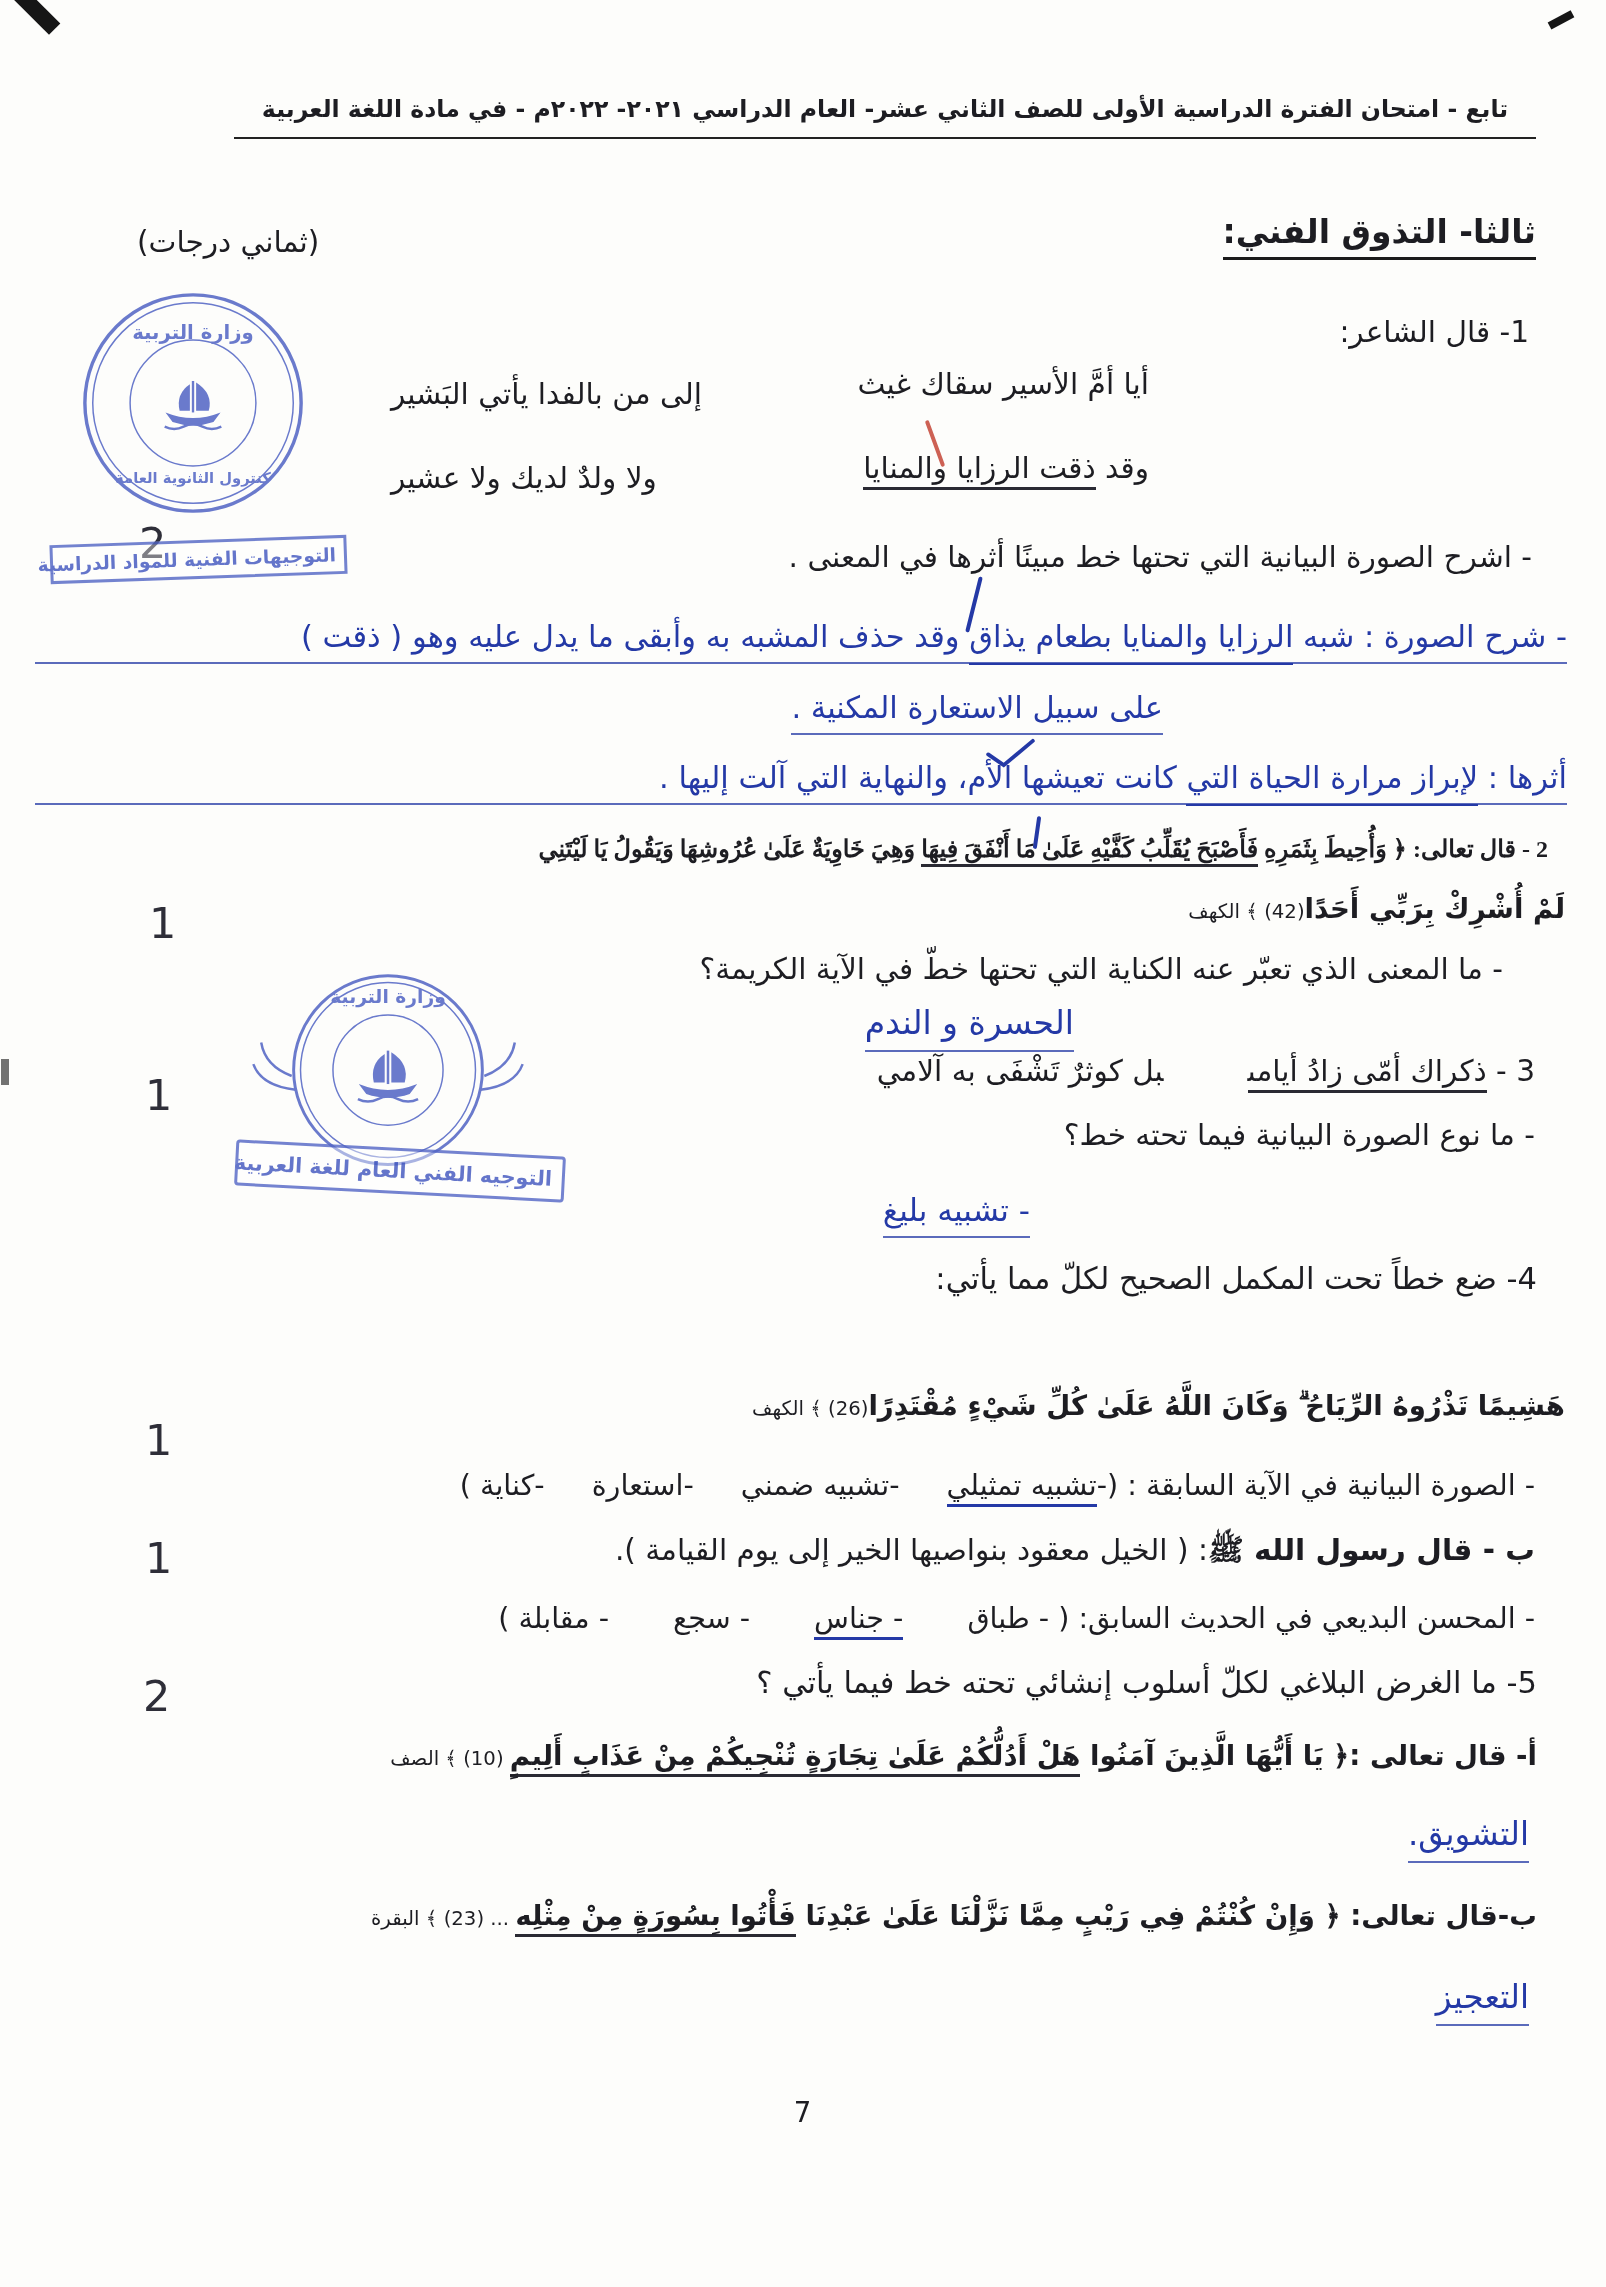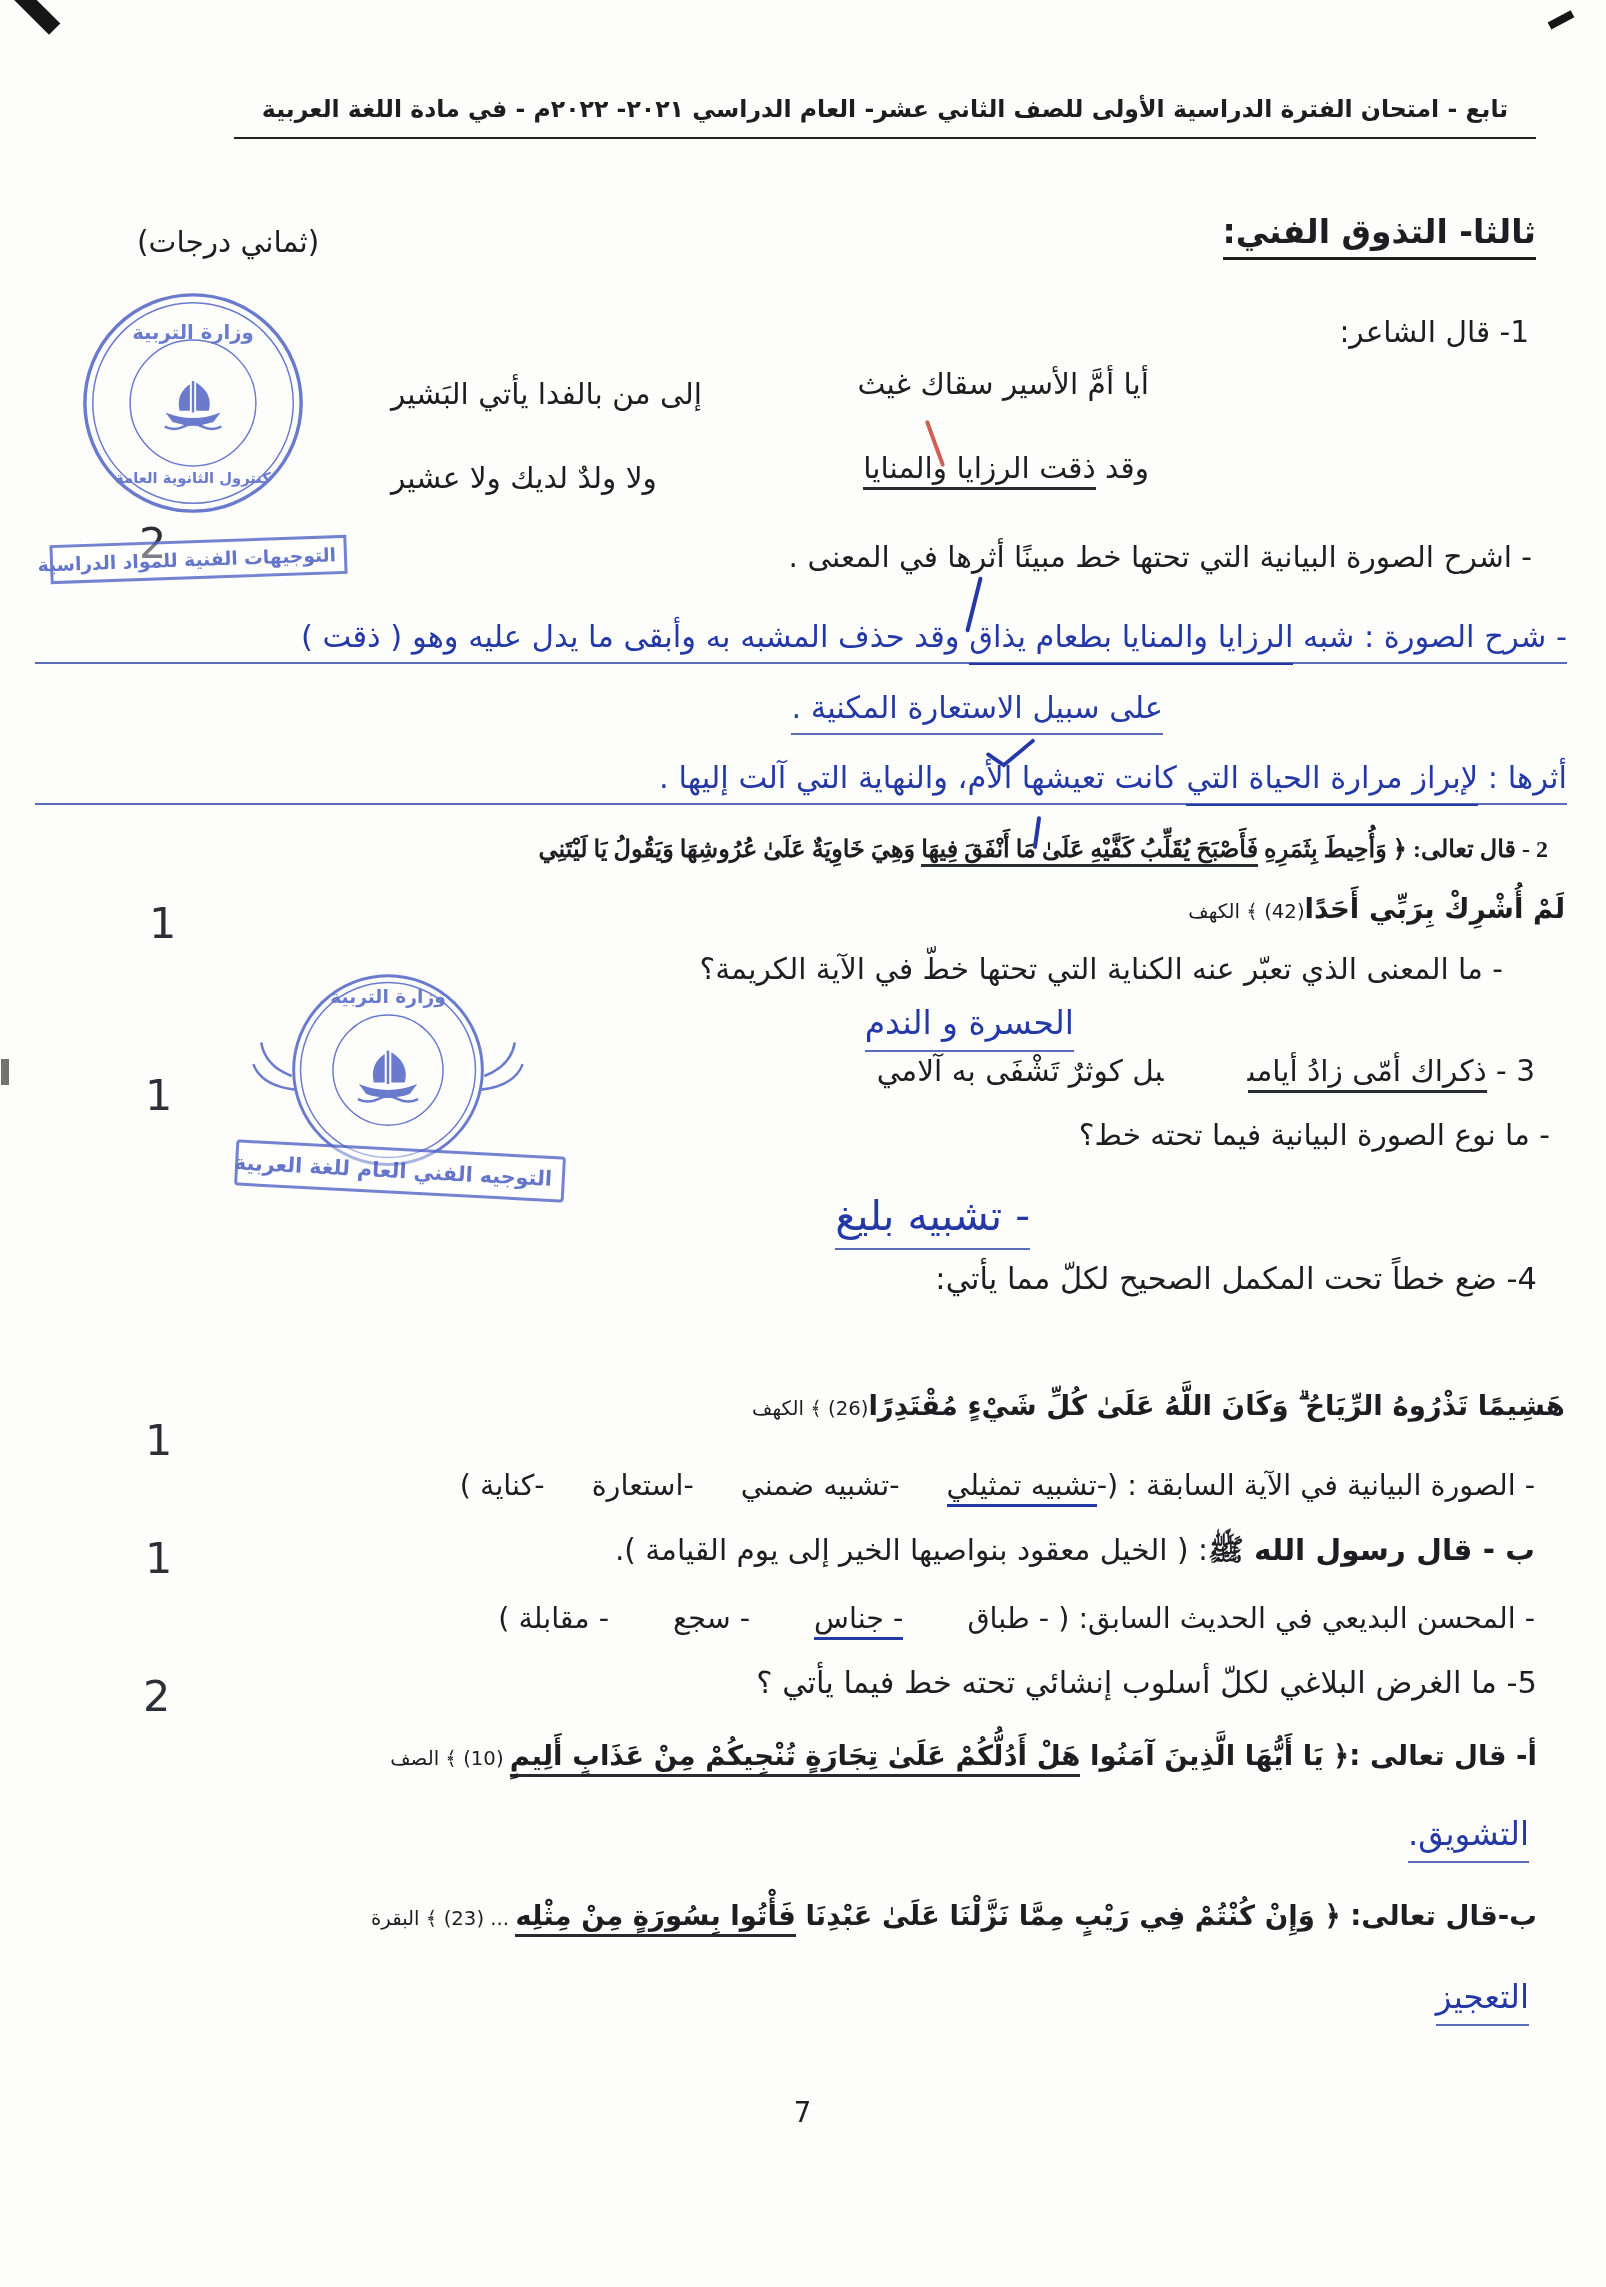--- a/index.html
+++ b/index.html
@@ -100,23 +100,23 @@
   </div>
 
   <div class="abs nw" style="top:952px; right:103px; font-size:29.6px;">- ما المعنى الذي تعبّر عنه الكناية التي تحتها خطّ في الآية الكريمة؟</div>
 
   <div class="abs hw rule nw" style="top:1003px; right:532px; font-size:33px;">الحسرة و الندم</div>
 
   <div class="abs nw" style="top:1054px; right:71px; font-size:29.6px;">
     <span>3 - </span><span class="u-print">ذكراك أمّى زادُ أيامى</span><span style="margin-right:84px;">بل كوثرٌ تَشْفَى به آلامي</span>
   </div>
 
-  <div class="abs nw" style="top:1118px; right:56px; font-size:29.6px;">- ما نوع الصورة البيانية فيما تحته خط؟</div>
+  <div class="abs nw" style="top:1118px; right:71px; font-size:29.6px;">- ما نوع الصورة البيانية فيما تحته خط؟</div>
 
-  <div class="abs hw rule nw" style="top:1192px; right:576px; font-size:41px;">- تشبيه بليغ</div>
+  <div class="abs hw rule nw" style="top:1192px; right:576px; font-size:31px;">- تشبيه بليغ</div>
 
   <div class="abs b nw" style="top:1261px; right:69px; font-size:30.5px; font-weight:400;">4- ضع خطاً تحت المكمل الصحيح لكلّ مما يأتي:</div>
 
   <div class="abs b nw" style="top:1389px; right:41px; font-size:27.6px;">
     <span>هَشِيمًا تَذْرُوهُ الرِّيَاحُ ۗ وَكَانَ اللَّهُ عَلَىٰ كُلِّ شَيْءٍ مُقْتَدِرًا</span><span class="ref">(26) ﴾ الكهف</span>
   </div>
 
   <div class="abs nw" style="top:1468px; right:71px; font-size:28.6px;">
     <span>- الصورة البيانية في الآية السابقة : (-</span><span class="u-blue">تشبيه تمثيلي</span><span style="margin-right:47px;">-تشبيه ضمني</span><span style="margin-right:47px;">-استعارة</span><span style="margin-right:47px;">-كناية )</span>
   </div>

